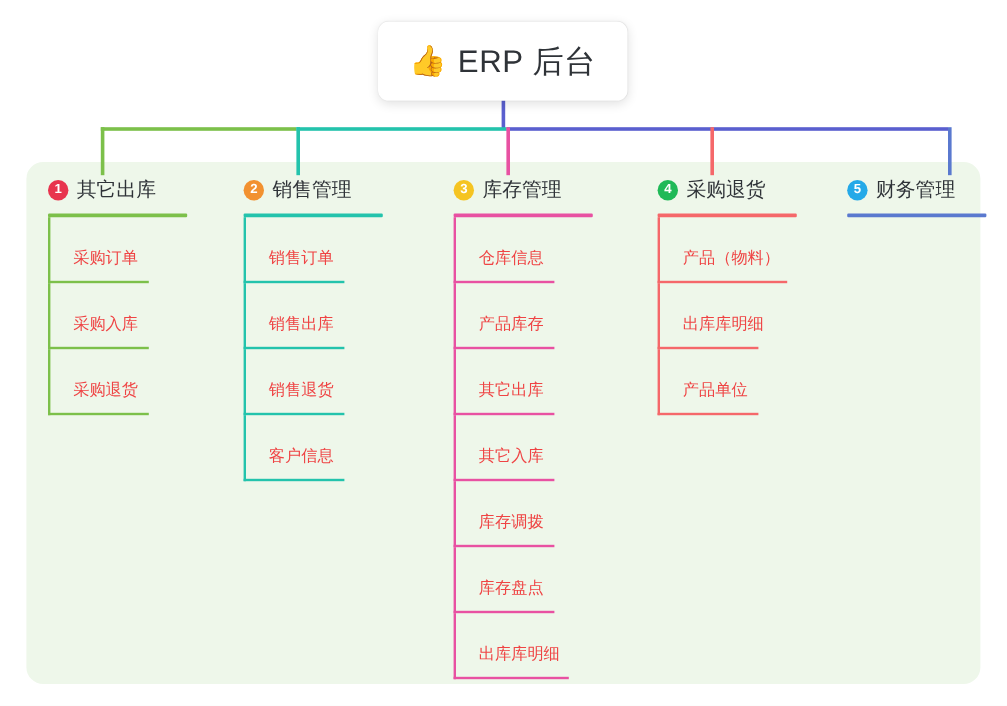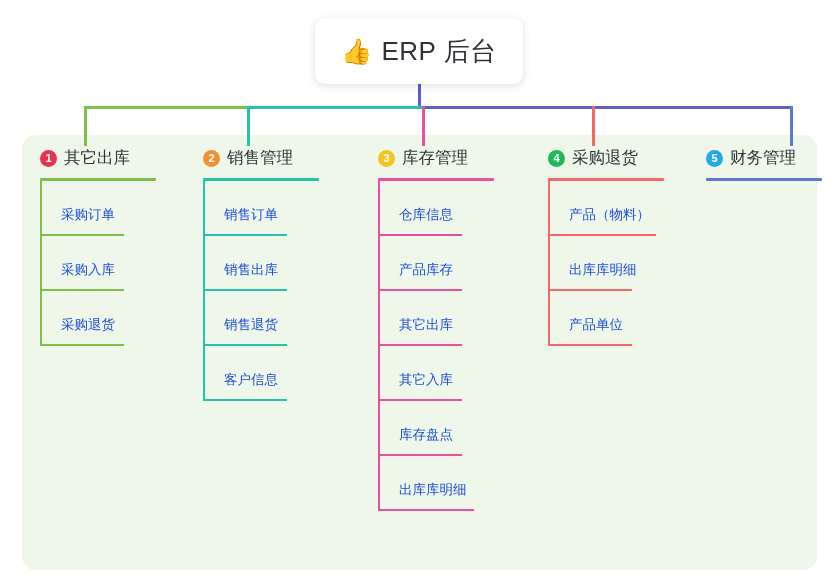--- a/index.html
+++ b/index.html
@@ -91,21 +91,21 @@
   .item-spine {
     position: absolute;
     left: 0; top: 0;
     width: 2px; height: 55px;
   }
   .item-text {
     position: absolute;
     left: 21px;
     top: 25px;
     font-size: 13.5px;
-    color: #1d4ed8;
+    color: #ef4444;
     white-space: nowrap;
   }
   .item-rule {
     position: absolute;
     left: 0; bottom: 0;
     height: 2px;
   }
 </style>
 </head>
 <body>
@@ -207,20 +207,25 @@
             <div class="item-text">其它出库</div>
             <div class="item-rule" style="width: 84px; background: rgb(232, 81, 162);"></div>
           </div>
           <div class="item">
             <div class="item-spine" style="background: rgb(232, 81, 162);"></div>
             <div class="item-text">其它入库</div>
             <div class="item-rule" style="width: 84px; background: rgb(232, 81, 162);"></div>
           </div>
           <div class="item">
             <div class="item-spine" style="background: rgb(232, 81, 162);"></div>
+            <div class="item-text">库存调拨</div>
+            <div class="item-rule" style="width: 84px; background: rgb(232, 81, 162);"></div>
+          </div>
+          <div class="item">
+            <div class="item-spine" style="background: rgb(232, 81, 162);"></div>
             <div class="item-text">库存盘点</div>
             <div class="item-rule" style="width: 84px; background: rgb(232, 81, 162);"></div>
           </div>
           <div class="item">
             <div class="item-spine" style="background: rgb(232, 81, 162);"></div>
             <div class="item-text">出库库明细</div>
             <div class="item-rule" style="width: 96px; background: rgb(232, 81, 162);"></div>
           </div>
         </div>
       </div>

